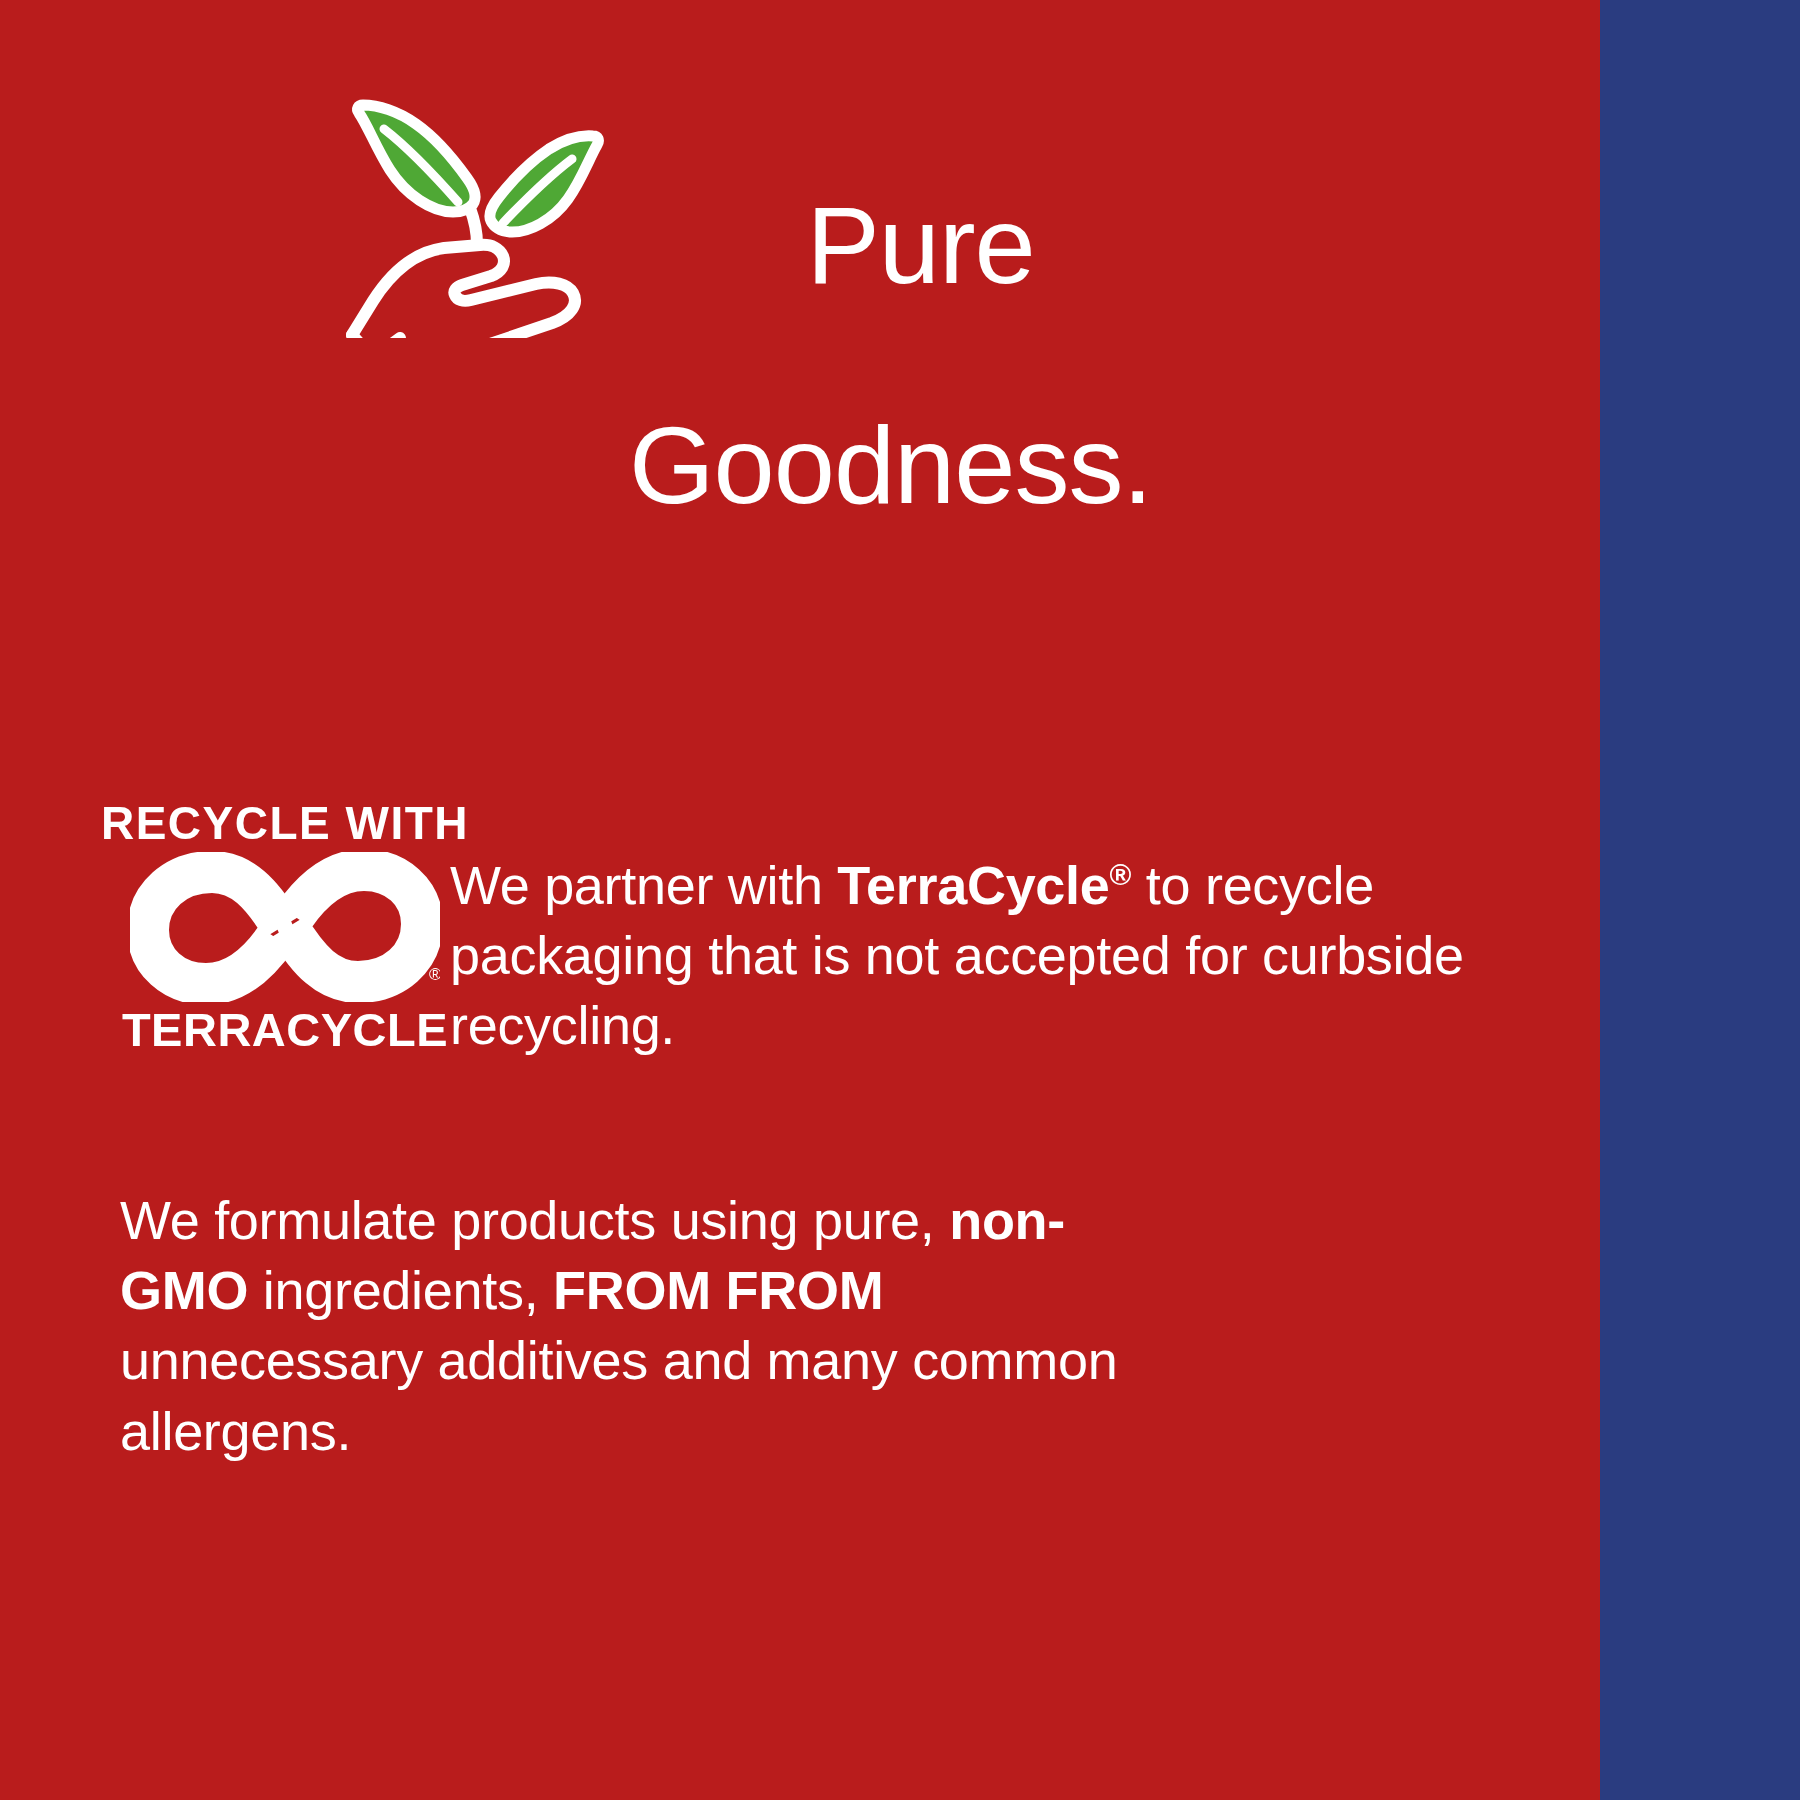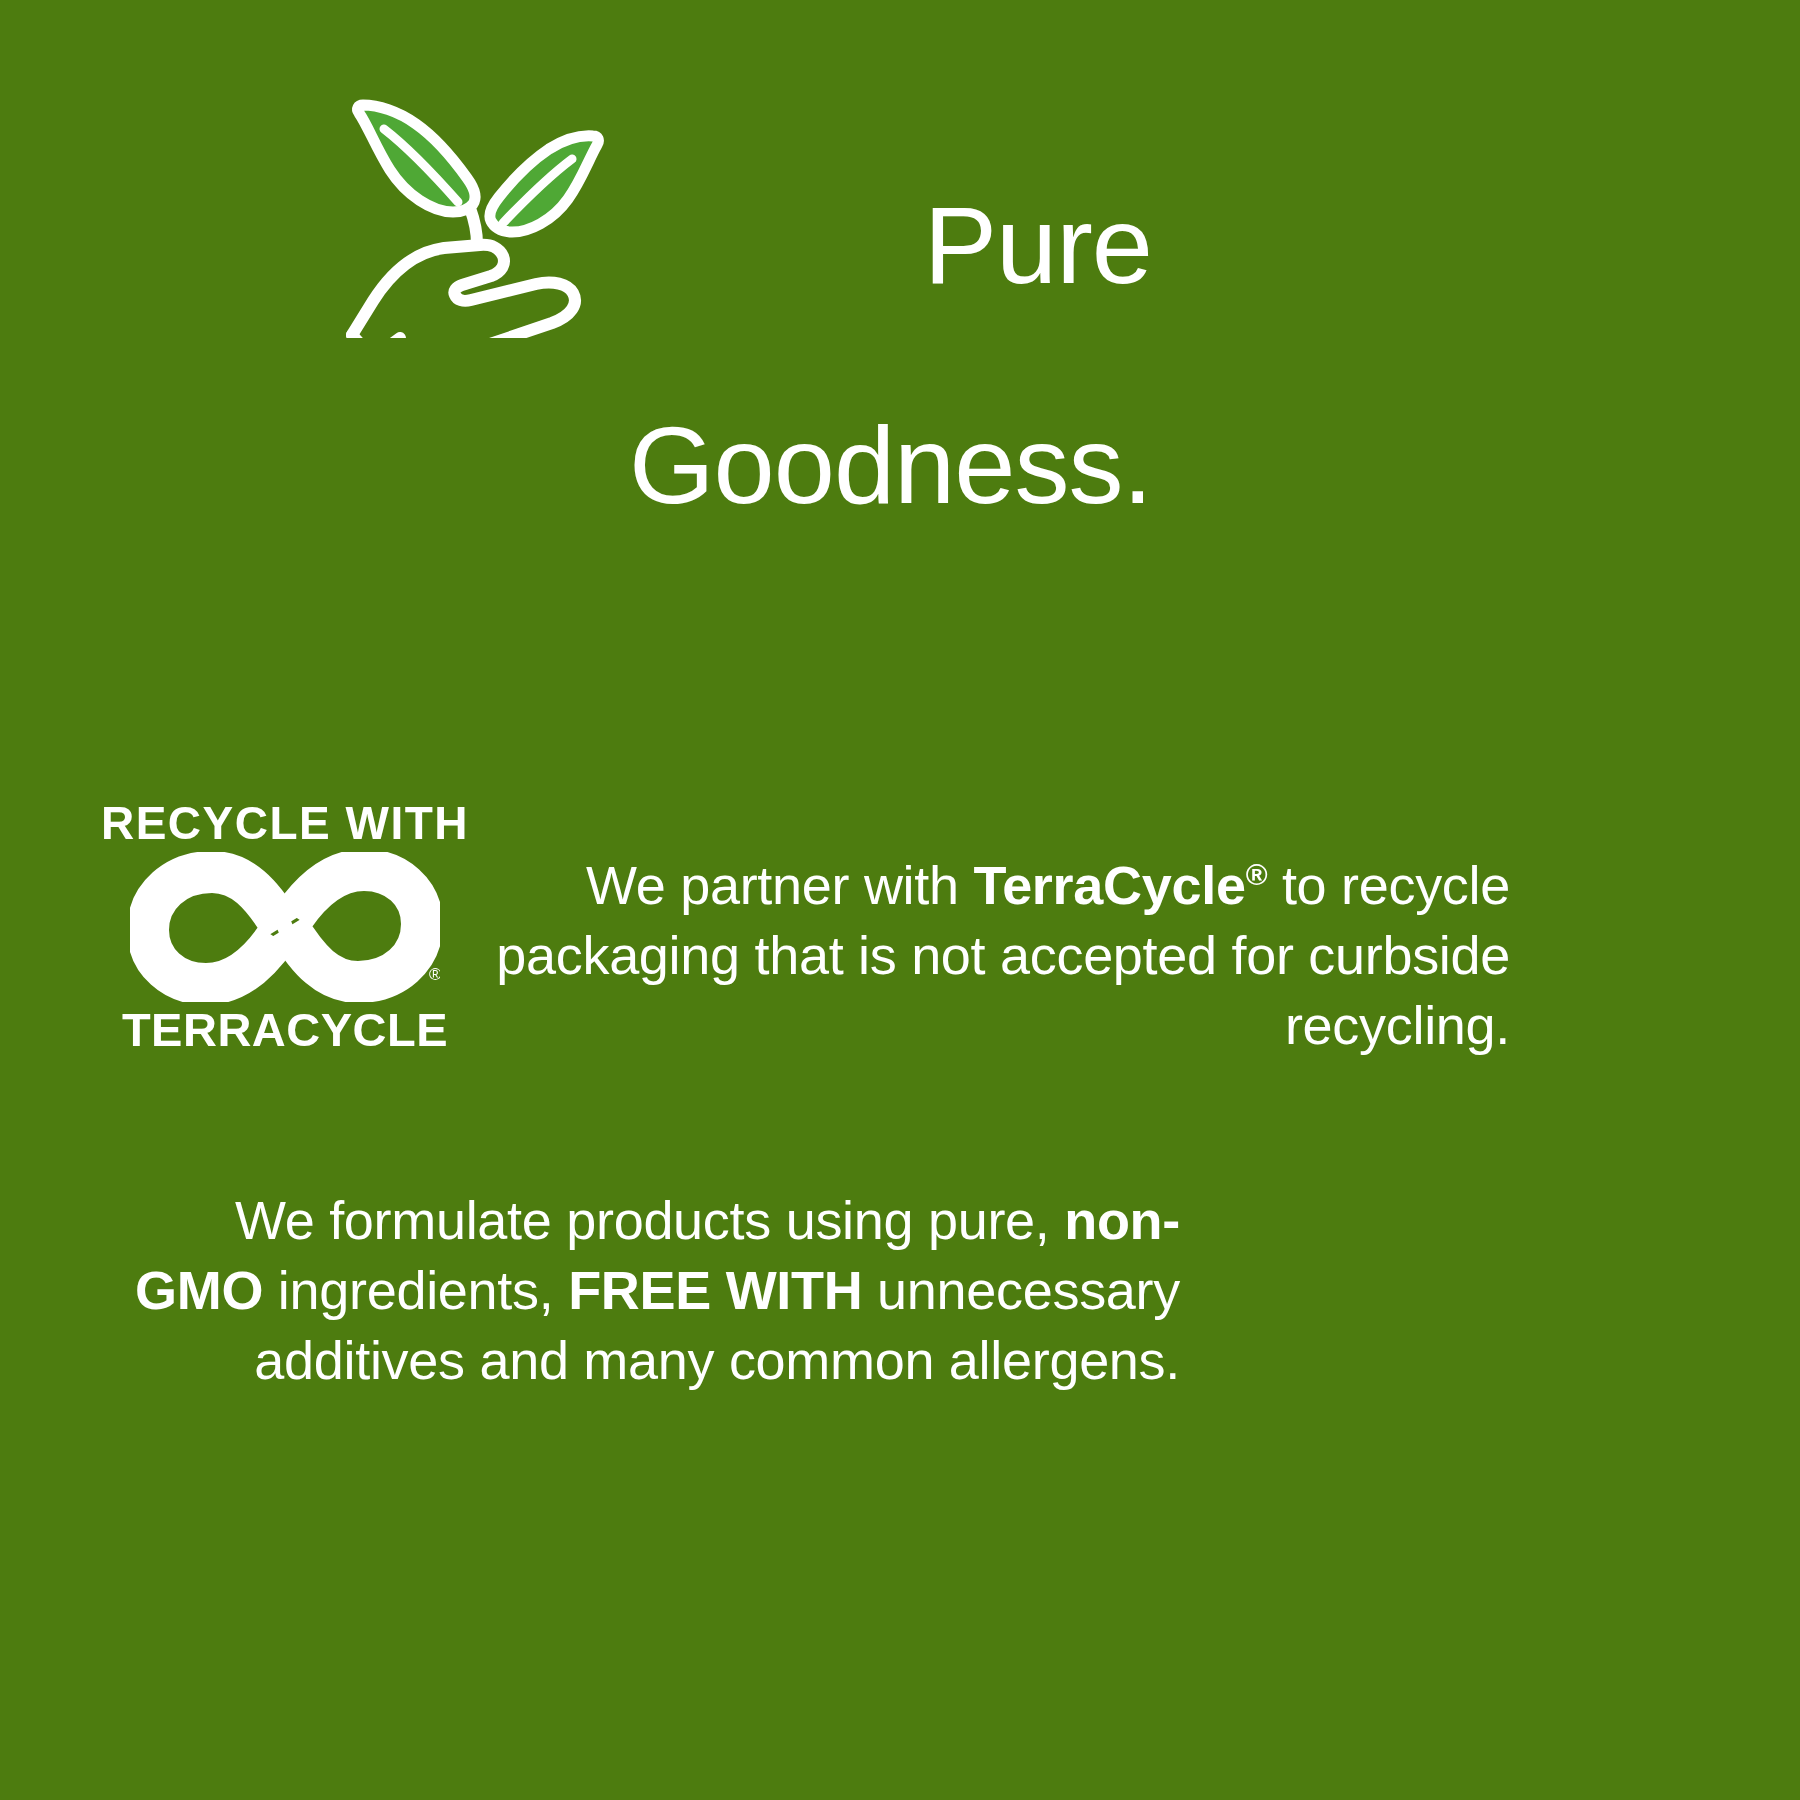--- a/index.html
+++ b/index.html
@@ -2,21 +2,21 @@
 <html><head>
 <meta charset="utf-8">
 <style>
   html,body{margin:0;padding:0;}
   body{
     width:1800px;height:1800px;
     background:#2A3C80;
     font-family:"Liberation Sans", sans-serif;
     overflow:hidden;
   }
-  .page{position:relative;width:1800px;height:1800px;background:#4d7c0f;text-align:right;}
+  .page{position:relative;width:1600px;height:1800px;background:#b91c1c;}
 
   
   .header{
     position:absolute;left:340px;top:80px;
     display:flex;align-items:flex-start;
   }
   .leaf-hand-icon{width:265px;height:250px;flex:none;margin-top:8px;}
   .brand-text{
     margin-left:24px;
     color:#ffffff;
@@ -127,17 +127,17 @@
         <div class="tc-bottom">TERRACYCLE</div>
       </div>
     </div>
     <div class="text-cell">
       We partner with <b>TerraCycle<span style="font-size:0.55em;vertical-align:super;">®</span></b> to recycle packaging that is not accepted for curbside recycling.
     </div>
   </div>
 
   <div class="row row3">
     <div class="text-cell">
-      We formulate products using pure, <b>non-GMO</b> ingredients, <b>FREE WITH</b> unnecessary additives and many common allergens.
+      We formulate products using pure, <b>non-GMO</b> ingredients, <b>FROM FROM</b> unnecessary additives and many common allergens.
     </div>
   </div>
 
 </div>
 
 </body></html>

